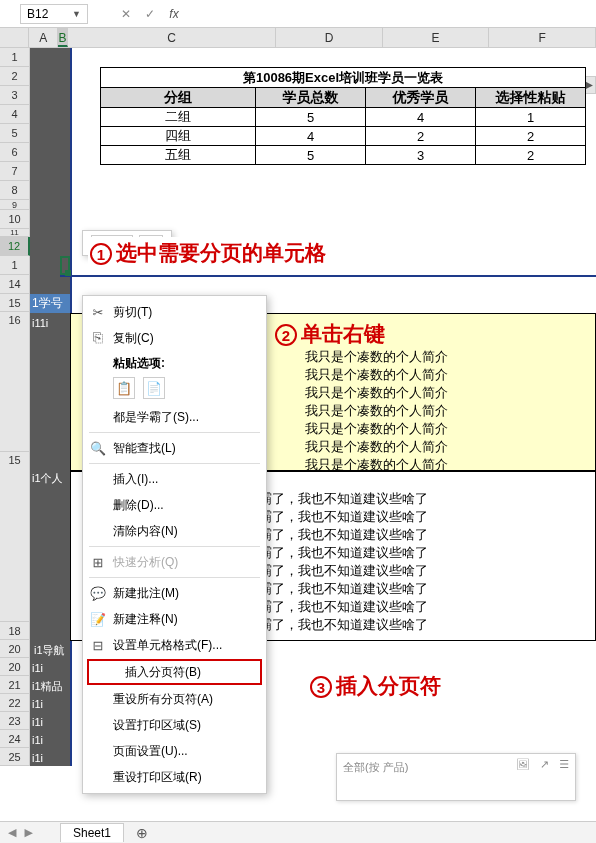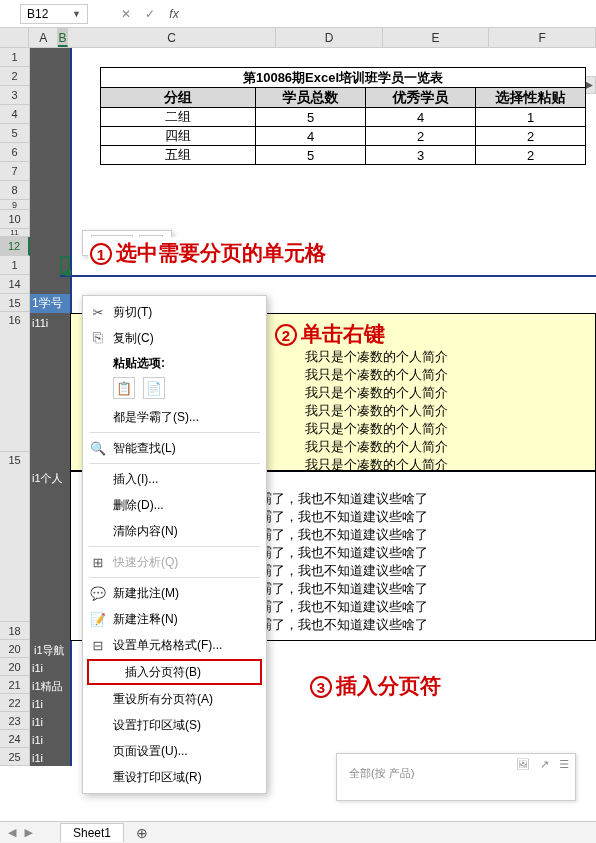--- a/index.html
+++ b/index.html
@@ -63,21 +63,21 @@
     .sheet-tab { padding:2px 12px; border:1px solid #ccc; border-bottom:none; background:#fff; font-size:12px;}
     .add-sheet { padding:2px 8px; color:#555; font-size:14px;}
     
     
     .sel-cell { position:absolute; border:2px solid #217346; pointer-events:none; z-index:50;}
     .sel-cell::after { content:''; position:absolute; right:-3px; bottom:-3px; width:6px; height:6px; background:#217346;}
     
     .scroll-btn { position:absolute; right:0; top:48px; width:14px; height:18px; background:#e6e6e6; border:1px solid #ccc; text-align:center; font-size:10px; line-height:16px; color:#555;}
     
     
-    .float-panel { position:absolute; right:20px; bottom:42px; width:240px; height:48px; border:1px solid #ccc; background:#fff; box-shadow:1px 1px 4px rgba(0,0,0,0.15); padding:12px; font-size:11px; color:#888;}
+    .float-panel { position:absolute; right:20px; bottom:42px; width:240px; height:48px; border:1px solid #ccc; background:#fff; box-shadow:1px 1px 4px rgba(0,0,0,0.15); padding:6px; font-size:11px; color:#888;}
     .float-panel .tools { position:absolute; right:6px; top:4px; display:flex; gap:10px; color:#888;}
   </style>
 </head>
 <body>
 
 <div class="formula-bar">
   <div class="name-box">
     <span>B12</span>
     <span class="name-box-chevron">▼</span>
   </div>

